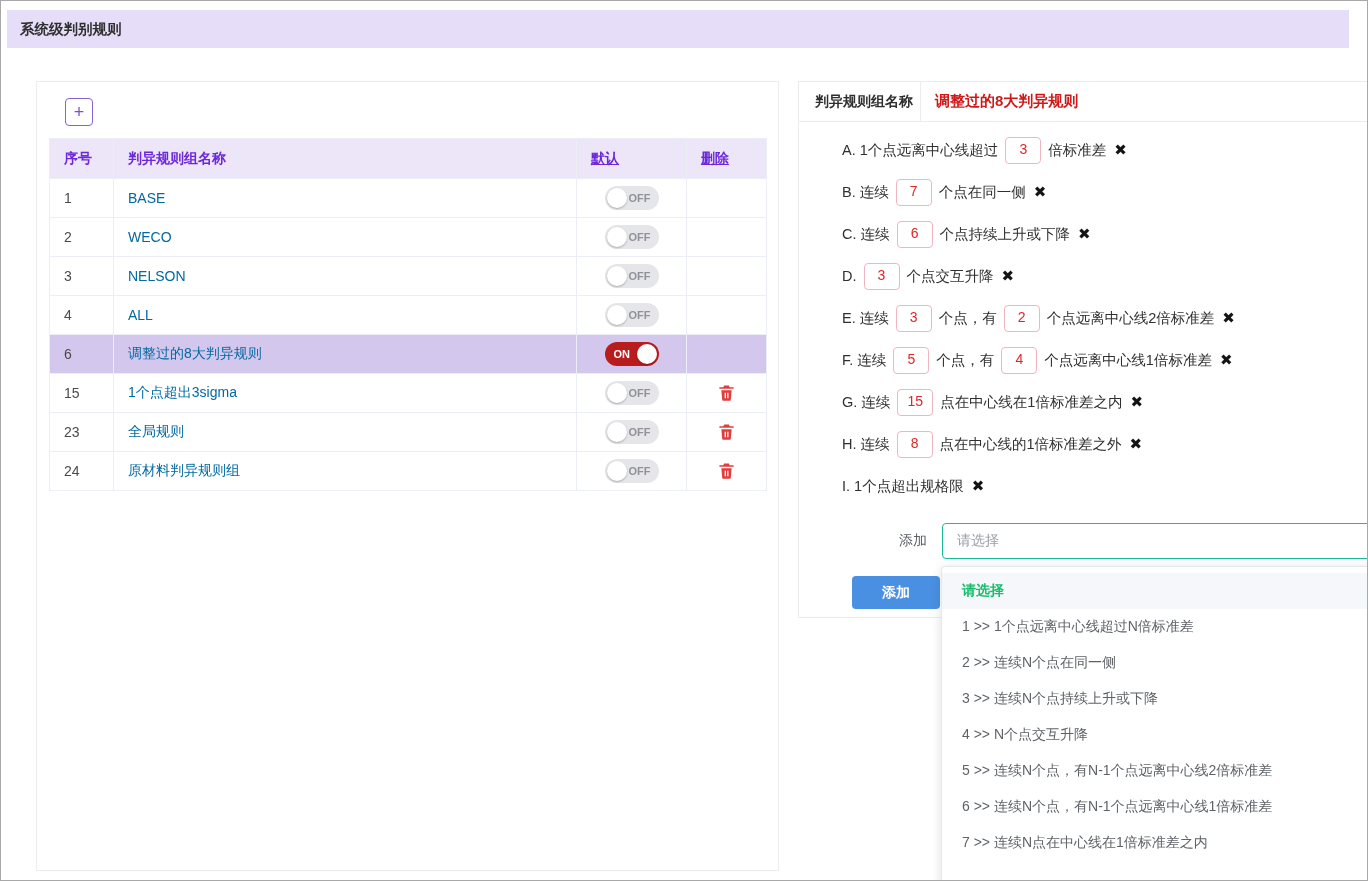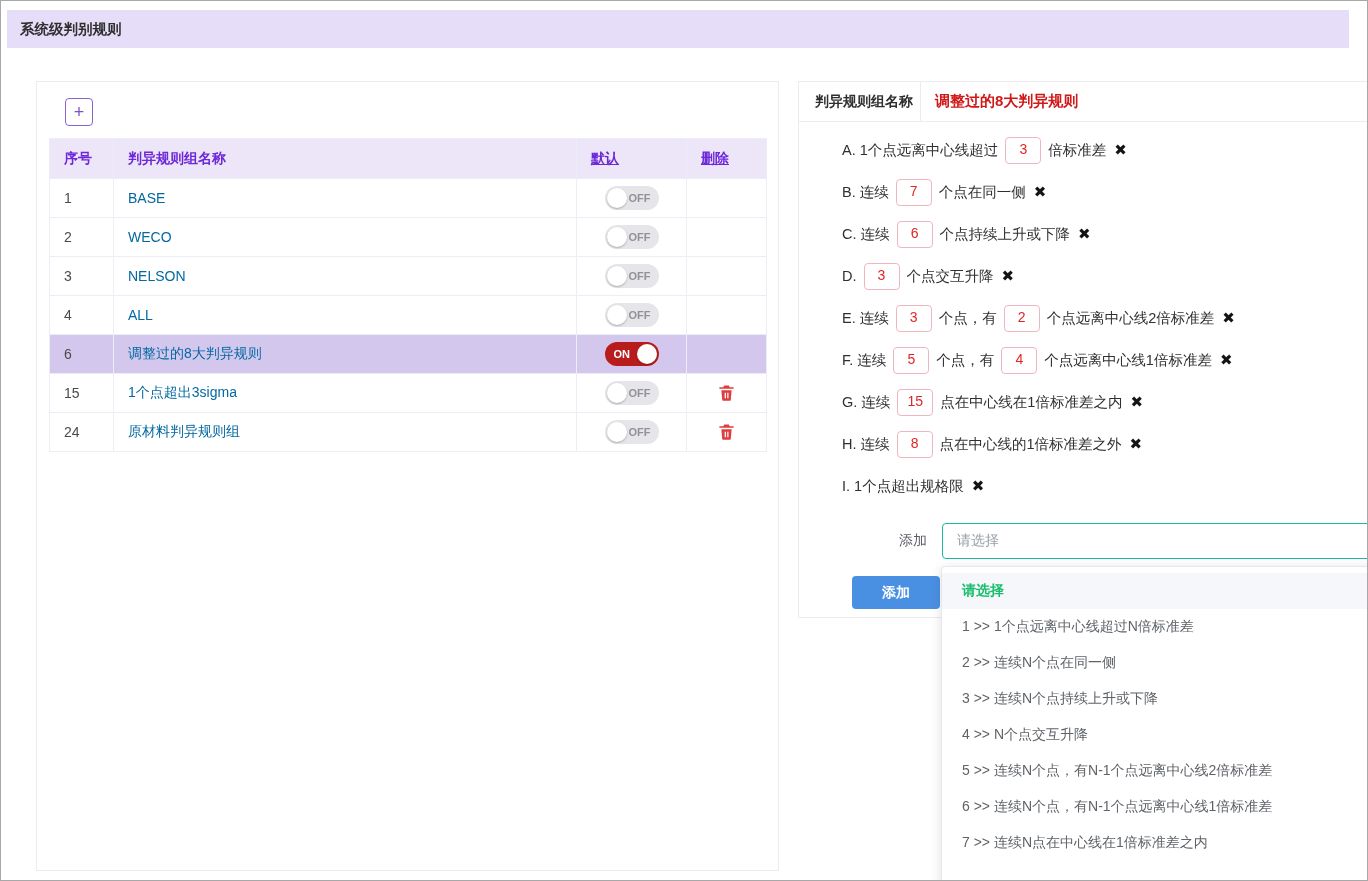--- a/index.html
+++ b/index.html
@@ -168,20 +168,28 @@
         </tr>
         <tr>
           <td class="c-id">15</td>
           <td class="c-name">1个点超出3sigma</td>
           <td class="c-toggle"><span class="switch off"><span class="knob"></span><span class="state">OFF</span></span></td>
           <td class="c-del"><span class="trash-btn"><svg viewBox="0 0 24 24" width="19" height="19">
                 <path fill="#e03e3e" d="M9 2h6l1 2h5v2H3V4h5zM5.5 8h13l-1.1 12.2a1 1 0 0 1-1 .8H7.6a1 1 0 0 1-1-.8zM9.7 11v7h1.6v-7zm3.2 0v7h1.6v-7z"></path>
               </svg></span></td>
         </tr>
         <tr>
+          <td class="c-id">23</td>
+          <td class="c-name">全局规则</td>
+          <td class="c-toggle"><span class="switch off"><span class="knob"></span><span class="state">OFF</span></span></td>
+          <td class="c-del"><span class="trash-btn"><svg viewBox="0 0 24 24" width="19" height="19">
+                <path fill="#e03e3e" d="M9 2h6l1 2h5v2H3V4h5zM5.5 8h13l-1.1 12.2a1 1 0 0 1-1 .8H7.6a1 1 0 0 1-1-.8zM9.7 11v7h1.6v-7zm3.2 0v7h1.6v-7z"></path>
+              </svg></span></td>
+        </tr>
+        <tr>
           <td class="c-id">24</td>
           <td class="c-name">原材料判异规则组</td>
           <td class="c-toggle"><span class="switch off"><span class="knob"></span><span class="state">OFF</span></span></td>
           <td class="c-del"><span class="trash-btn"><svg viewBox="0 0 24 24" width="19" height="19">
                 <path fill="#e03e3e" d="M9 2h6l1 2h5v2H3V4h5zM5.5 8h13l-1.1 12.2a1 1 0 0 1-1 .8H7.6a1 1 0 0 1-1-.8zM9.7 11v7h1.6v-7zm3.2 0v7h1.6v-7z"></path>
               </svg></span></td>
         </tr>
       </tbody>
   </table>
 </div>

